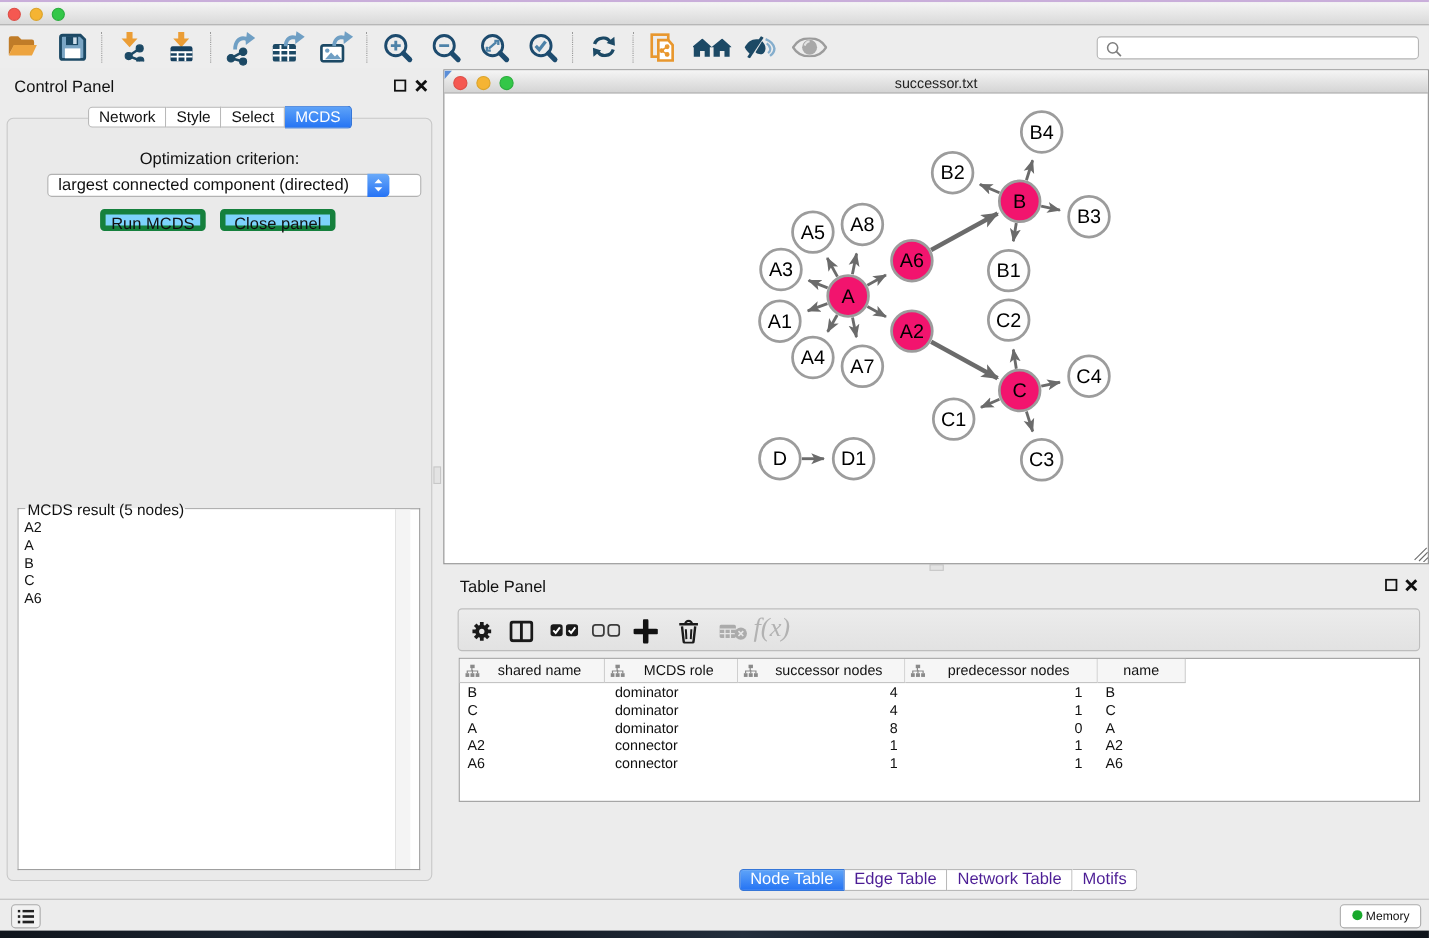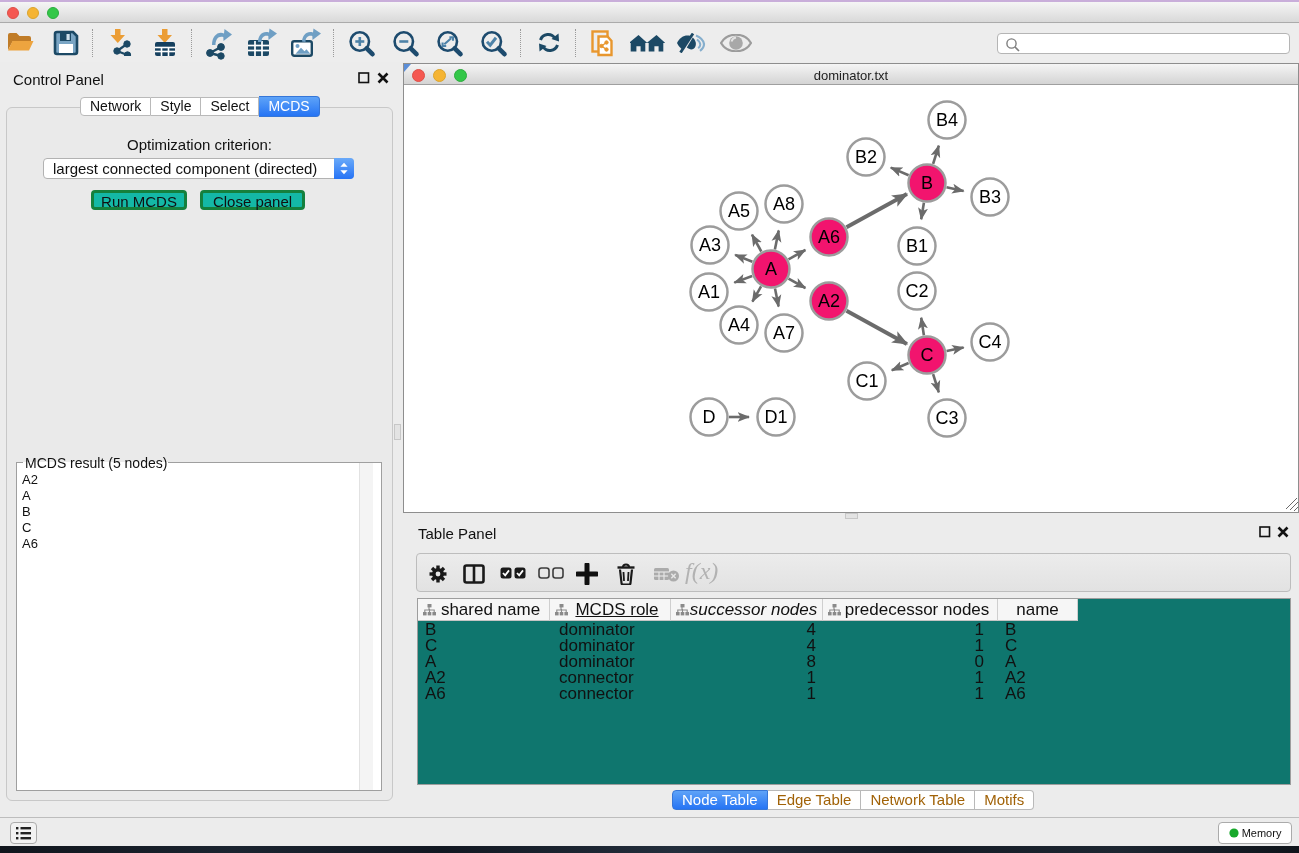--- a/index.html
+++ b/index.html
@@ -15,46 +15,46 @@
 .tbi { position:absolute; top:5px; }
 #search { left:997px; top:33px; width:293px; height:21px; background:#fff; border:1px solid #b5b5b5; border-radius:4px; }
 
 #cp-title { left:13px; top:71px; font-size:15px; color:#111; }
 #cp-tabs { left:80px; top:97px; height:21px; display:flex; font-size:14px; align-items:flex-start; }
 .tab { background:#fff; border:1px solid #b9b9b9; border-left:none; padding:0 9px; height:19px; line-height:17px; color:#111; }
 .tab.first { border-left:1px solid #b9b9b9; border-radius:4px 0 0 4px; }
 .tab.sel { background:linear-gradient(#5ea3f8,#2574f4); color:#fff; border-color:#3576d8; border-radius:0 4px 4px 0; height:21px; line-height:19px; margin-top:-1px; }
 #cp-box { left:6px; top:107px; width:387px; height:694px; background:#eaeaea; border:1px solid #c8c8c8; border-radius:6px; }
 #opt-label { left:0; top:136px; width:399px; text-align:center; font-size:15px; color:#111; }
-#combo { left:43px; top:158px; width:311px; height:21px; background:#fff; border:1px solid #b2b2b2; border-radius:4px; font-size:15px; line-height:19px; padding-left:9px; color:#111; }
+#combo { left:43px; top:158px; width:340px; height:21px; background:#fff; border:1px solid #b2b2b2; border-radius:4px; font-size:15px; line-height:19px; padding-left:9px; color:#111; }
 #combo-btn { left:334px; top:158px; width:20px; height:21px; border-radius:0 4px 4px 0; background:linear-gradient(#6aaaf9,#2673f5); }
-.btn { position:absolute; height:20px; background:#14b8a6; border:3px solid #15803d; border-radius:4px; font-size:15px; text-align:center; line-height:18px; color:#111; }
+.btn { position:absolute; height:20px; background:#7dd3fc; border:5px solid #15803d; border-radius:4px; font-size:15px; text-align:center; line-height:18px; color:#111; }
 #grp { left:16px; top:462px; width:366px; height:329px; background:#fff; border:1px solid #9f9f9f; border-top:none; }
 #grp-label { left:25px; top:455px; font-size:14px; color:#111; }
 #grp-list { left:17px; top:463px; width:342px; height:327px; background:#fff; font-size:13px; color:#111; padding:9px 0 0 5px; line-height:16px; }
 #grp-sb { left:359px; top:463px; width:14px; height:327px; background:#f4f4f4; border-left:1px solid #e2e2e2; }
 
 #nw { left:403px; top:63px; width:896px; height:450px; border:1px solid #8e8e8e; background:#fff; }
 #nw-tb { position:absolute; left:0; top:0; width:100%; height:21px; background:linear-gradient(#f5f5f5,#d4d4d4); border-bottom:1px solid #9f9f9f; }
 #nw-title { width:100%; text-align:center; top:4px; font-size:13px; color:#222; }
 .tl2 { position:absolute; width:13px; height:13px; border-radius:50%; top:5px; }
 #graph { position:absolute; left:0, top:0; }
 #graph text { font-size:18px; fill:#000; text-anchor:middle; font-family:"Liberation Sans",sans-serif; }
 #graph line { stroke:#6b6b6b; }
 #graph circle.w { fill:#fff; stroke:#9c9c9c; stroke-width:2.5; }
 #graph circle.p { fill:#f2146e; stroke:#9c9c9c; stroke-width:2.5; }
 
 #tp-title { left:418px; top:525px; font-size:15px; color:#111; }
 #tp-toolbar { left:416px; top:553px; width:875px; height:39px; background:linear-gradient(#ececec,#e2e2e2); border:1px solid #bdbdbd; border-radius:4px; }
-#tbl { left:417px; top:598px; width:874px; height:187px; background:#0f766e; border:1px solid #9d9d9d; font-size:17px; }
+#tbl { left:417px; top:598px; width:874px; height:131px; background:#ffffff; border:1px solid #9d9d9d; font-size:13px; }
 .th { position:absolute; top:0; height:22px; background:#f6f6f6; border-right:1px solid #cfcfcf; border-bottom:1px solid #c4c4c4; color:#111; text-align:center; line-height:21px; }
 .hic { position:absolute; left:5px; top:5px; }
 .td { position:absolute; height:16px; line-height:16px; color:#111; }
 #tp-tabs { left:672px; top:790px; height:20px; display:flex; font-size:15px; }
-.tab2 { background:#fff; border:1px solid #b9b9b9; border-left:none; padding:0 9px; line-height:18px; color:#a16207; }
+.tab2 { background:#fff; border:1px solid #b9b9b9; border-left:none; padding:0 9px; line-height:18px; color:#4c1d95; }
 .tab2.sel { background:linear-gradient(#5ea3f8,#2574f4); color:#fff; border:1px solid #3576d8; border-radius:4px 0 0 4px; }
 .tab2.last { border-radius:0 4px 4px 0; }
 
 #statusbar { left:0; top:817px; width:1299px; height:29px; background:#ececec; border-top:1px solid #bdbdbd; }
 #sb-btn { left:10px; top:822px; width:27px; height:22px; border:1px solid #ababab; border-radius:4px; background:#f2f2f2; }
 #mem-btn { left:1218px; top:822px; width:74px; height:22px; border:1px solid #ababab; border-radius:4px; background:#fff; font-size:11px; line-height:20px; text-align:center; color:#111; }
 #darkstrip { left:0; top:846px; width:1299px; height:7px; background:linear-gradient(90deg,#10151c 0%,#1b2430 18%,#121822 34%,#232e3c 52%,#141b25 70%,#1d2631 86%,#0f141b 100%); }
 </style></head>
 <body>
 <div id="app">
@@ -229,21 +229,21 @@
 <div class="abs" style="left:394px;top:424px;width:7px;height:16px;background:#e3e3e3;border:1px solid #c7c7c7;"></div>
 <div class="abs" style="left:845px;top:513px;width:13px;height:6px;background:#e3e3e3;border:1px solid #c7c7c7;"></div>
 <div class="abs" id="nw">
  <svg style="position:absolute;left:0;top:0;z-index:5;" width="7" height="8">
         <path d="M0,0 L7,0 L0,8 Z" fill="#5b8ed8"></path>
       </svg>
  <div id="nw-tb">
   <div class="tl2" style="left:8px; background:#f55851; border:1px solid #dd4f48;"></div>
   <div class="tl2" style="left:29px; background:#f5b433; border:1px solid #dba42c;"></div>
   <div class="tl2" style="left:50px; background:#33c748; border:1px solid #2bad3e;"></div>
-  <div class="abs" id="nw-title">dominator.txt</div>
+  <div class="abs" id="nw-title">successor.txt</div>
  </div>
  <svg id="graph" style="position:absolute;left:2px;top:21px;" width="892" height="426" viewBox="0 0 892 426">
  <defs>
   <marker id="arw" markerUnits="userSpaceOnUse" markerWidth="14" markerHeight="12" refX="11.5" refY="5.5" orient="auto">
             <path d="M0,0.5 L12.5,5.5 L0,10.5 L3,5.5 Z" fill="#6b6b6b"></path>
           </marker>
   <marker id="arwT" markerUnits="userSpaceOnUse" markerWidth="18" markerHeight="15" refX="14.5" refY="7" orient="auto">
             <path d="M0,0.5 L16,7 L0,13.5 L3.8,7 Z" fill="#6b6b6b"></path>
           </marker>
  </defs>
@@ -376,24 +376,24 @@
         <path d="M17.3,6.8 l4.4,4.4 M21.7,6.8 l-4.4,4.4" stroke="#e6e6e6" stroke-width="1.5"></path>
  </svg>
  <div style="position:absolute;left:268px;top:4px;font-family:'Liberation Serif',serif;font-style:italic;font-size:24px;color:#b2b2b2;">f(x)</div>
 </div>
 <div class="abs" id="tbl">
  <div class="th" style="left:0;width:132px;"><svg class="hic" width="13" height="12" viewBox="0 0 13 12">
           <use href="#sitemap"></use>
         </svg><span style="padding-left:14px;">shared name</span></div>
  <div class="th" style="left:132px;width:121px;"><svg class="hic" width="13" height="12" viewBox="0 0 13 12">
           <use href="#sitemap"></use>
-        </svg><span style="padding-left:14px;text-decoration:underline;">MCDS role</span></div>
+        </svg><span style="padding-left:14px;">MCDS role</span></div>
  <div class="th" style="left:253px;width:152px;"><svg class="hic" width="13" height="12" viewBox="0 0 13 12">
           <use href="#sitemap"></use>
-        </svg><span style="padding-left:14px;font-style:italic;">successor nodes</span></div>
+        </svg><span style="padding-left:14px;">successor nodes</span></div>
  <div class="th" style="left:405px;width:175px;"><svg class="hic" width="13" height="12" viewBox="0 0 13 12">
           <use href="#sitemap"></use>
         </svg><span style="padding-left:14px;">predecessor nodes</span></div>
  <div class="th" style="left:580px;width:80px;">name</div>
  <svg width="0" height="0">
         <defs>
           <g id="sitemap" fill="#8a8a8a">
             <rect x="4.5" y="0" width="4" height="3.4"></rect>
             <rect x="0" y="8" width="3.6" height="3.4"></rect>
             <rect x="4.7" y="8" width="3.6" height="3.4"></rect>

